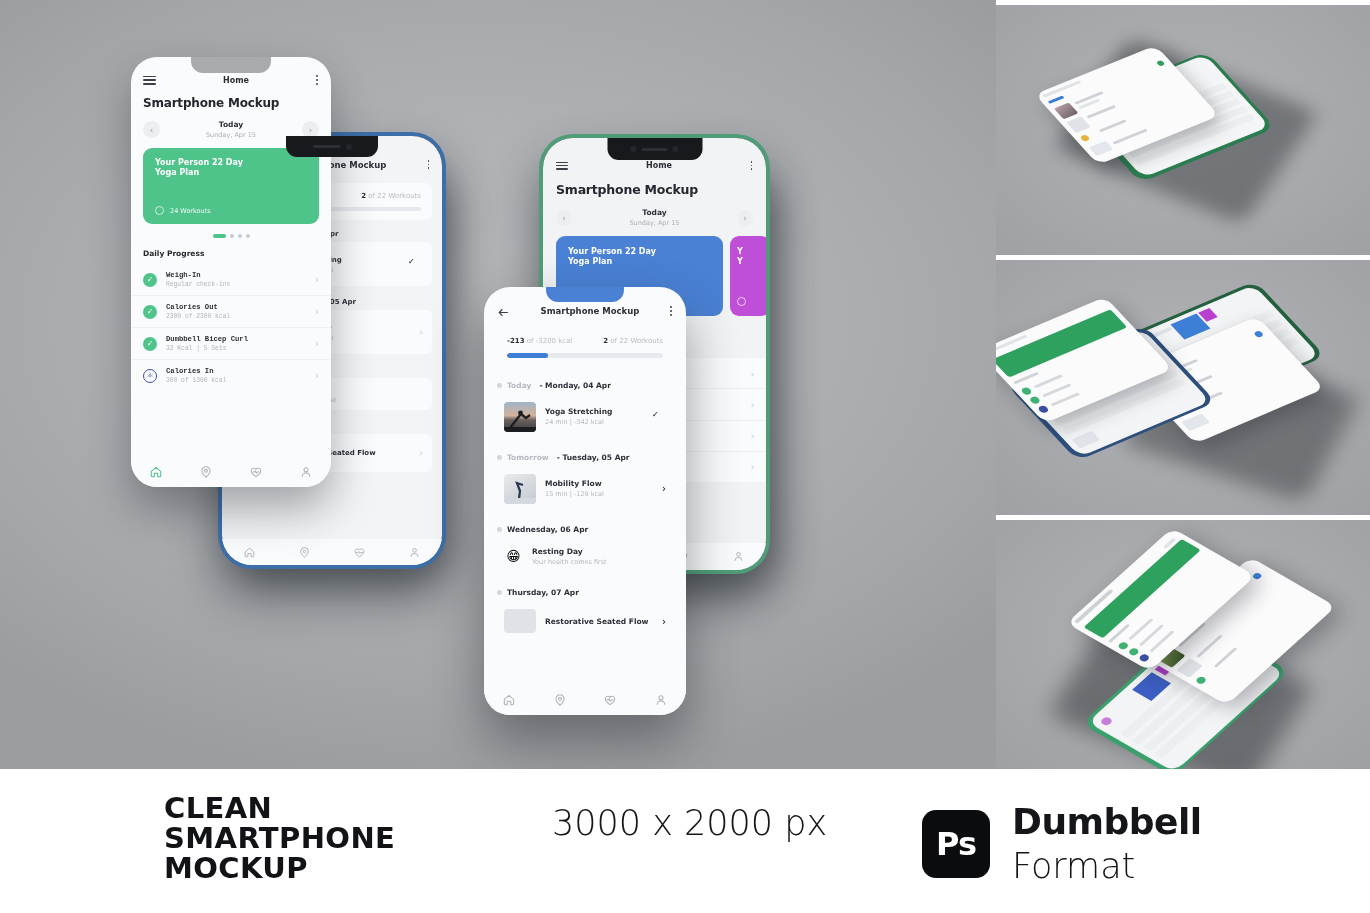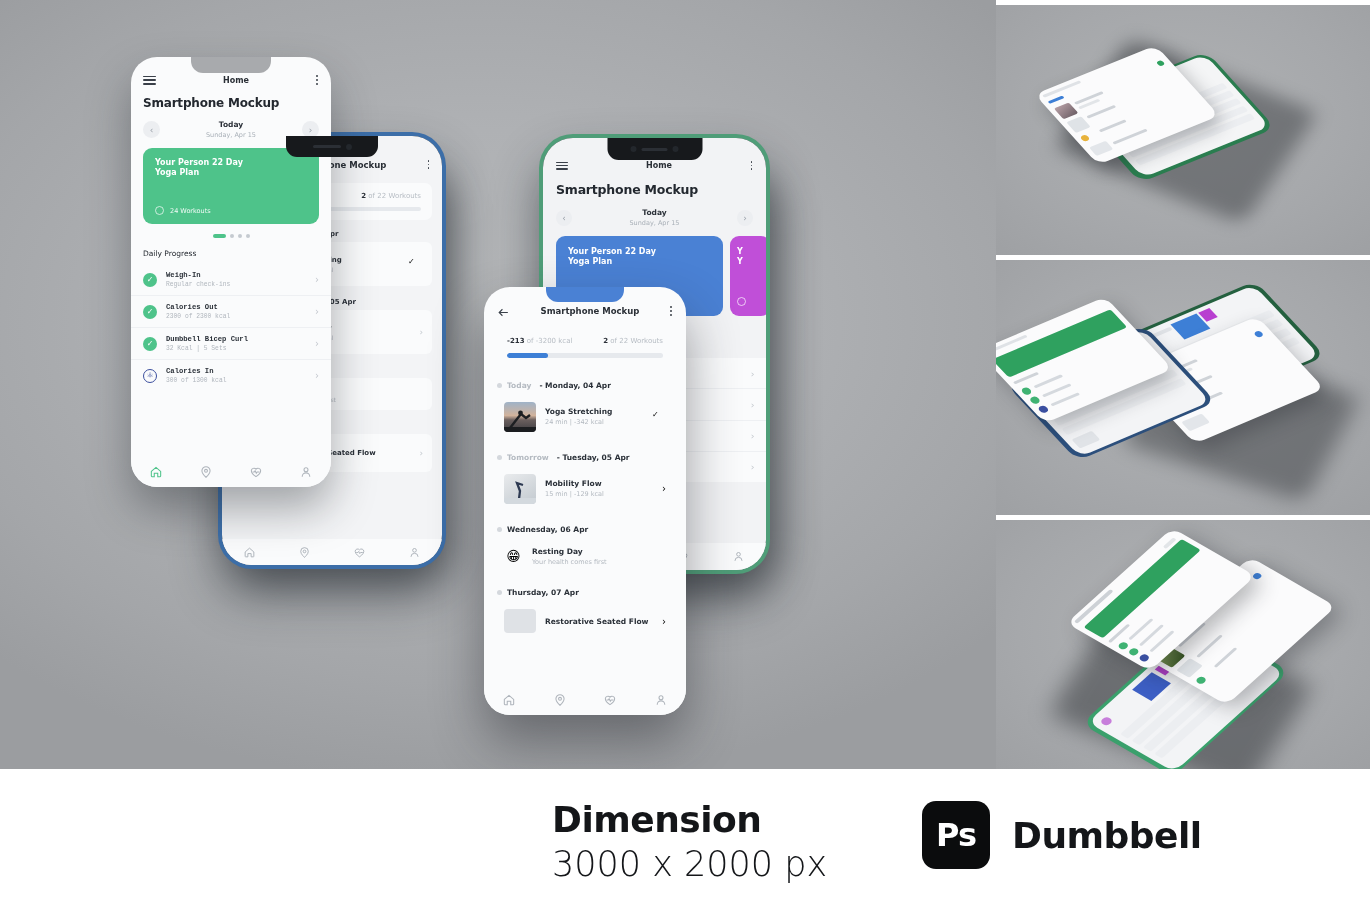--- a/index.html
+++ b/index.html
@@ -86,21 +86,21 @@
   .plancard { border-radius: 9px; color: #fff; position: relative; }
   .plancard .pt { font-weight: 600; line-height: 1.25; }
   .plancard .wk { display: flex; align-items: center; gap: 6px; opacity: .92; }
   .ring { border-radius: 50%; border: 1.4px solid rgba(255,255,255,.75); }
 
   .dots { display: flex; align-items: center; justify-content: center; gap: 4px; }
   .dots .d { width: 4px; height: 4px; border-radius: 50%; background: #c5cad0; }
   .dots .d.on { width: 13px; border-radius: 3px; background: #4ec38a; }
   .dots .d.onb { width: 13px; border-radius: 3px; background: #4a81d4; }
 
-  .sectitle { font-weight: 400; color: #23282f; }
+  .sectitle { font-weight: 700; color: #23282f; }
 
   .row {
     background: #fafbfc; display: flex; align-items: center; position: relative;
   }
   .row + .row { border-top: 1px solid #eef0f3; }
   .row .tick {
     border-radius: 50%; background: #4ec38a; color: #fff;
     display: flex; align-items: center; justify-content: center;
   }
   .row .tick.outline { background: transparent; border: 1.4px solid #3c4f9e; color: #3c4f9e; }
@@ -682,27 +682,32 @@
         <div style="position:absolute;left:18px;top:55px;width:30px;height:3px;background:#d5d9de;border-radius:2px;"></div>
         <div style="position:absolute;left:5px;top:65px;width:8px;height:8px;background:#3fb273;border-radius:50%;"></div>
         <div style="position:absolute;left:18px;top:67px;width:30px;height:3px;background:#d5d9de;border-radius:2px;"></div>
         <div style="position:absolute;left:5px;top:77px;width:8px;height:8px;background:#3a4fa0;border-radius:50%;"></div>
         <div style="position:absolute;left:18px;top:79px;width:30px;height:3px;background:#d5d9de;border-radius:2px;"></div>
       </div>
     </div>
   </div>
 
   <div class="infobar">
+    <div class="c1">
+      <div class="title-clean">CLEAN</div>
+      <div class="title-clean">SMARTPHONE</div>
+      <div class="title-clean">MOCKUP</div>
+    </div>
     <div class="c2">
-      <div class="dim-bold">Dimension</div>
       <div class="dim-light">3000 x 2000 px</div>
     </div>
     <div class="c3">
       <div class="ps-badge">
         <span>Ps</span>
       </div>
       <div>
         <div class="dim-bold">Dumbbell</div>
+        <div class="dim-light">Format</div>
       </div>
     </div>
   </div>
 
 </div>
 
 </body></html>

